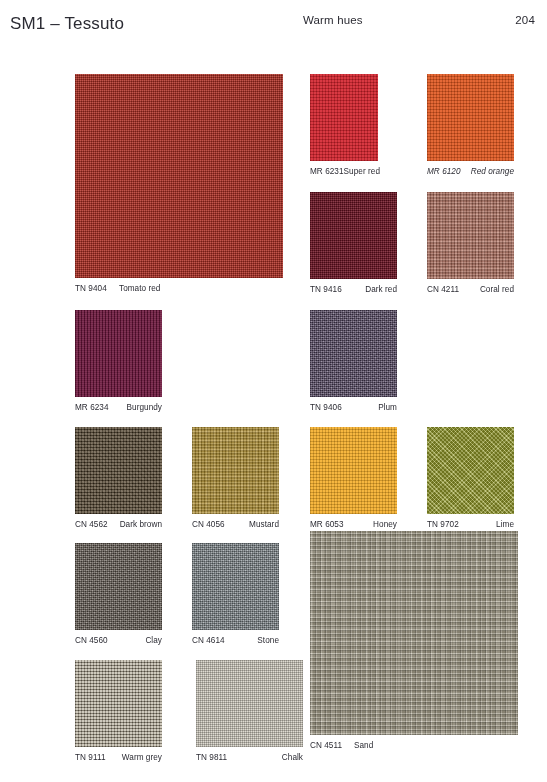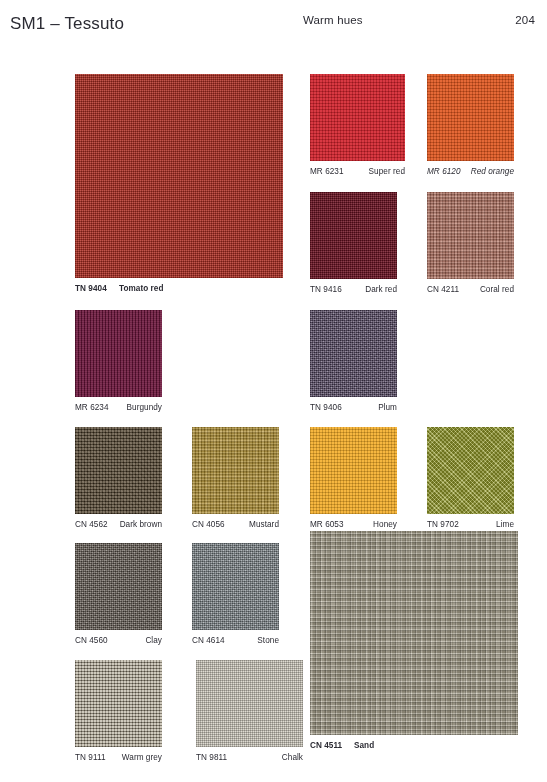--- a/index.html
+++ b/index.html
@@ -80,21 +80,20 @@
     display: flex;
     justify-content: space-between;
     align-items: baseline;
     font-size: 8.2px;
     letter-spacing: 0.05px;
     color: #2b2b33;
     white-space: nowrap;
   }
   .swatch-cell.wide .swatch-label {
     font-size: 8.2px;
-    font-weight: bold;
   }
   .lbl-code { text-align: left; }
   .lbl-name { text-align: right; }
   
   .swatch-cell.wide .swatch-label {
     justify-content: flex-start;
   }
   .swatch-cell.wide .lbl-code { width: 44px; }
   .swatch-cell.wide .lbl-name { width: auto; }
 
@@ -171,21 +170,21 @@
 </div>
 
 <div class="swatch-grid" id="swatch-grid">
     <div class="swatch-cell wide" style="left: 75px; top: 74px; width: 208px; height: 204px;">
       <div class="swatch-tile tex-weave" style="background-color: rgb(181, 46, 34);"></div>
       <div class="swatch-label">
         <span class="lbl-code">TN 9404</span>
         <span class="lbl-name">Tomato red</span>
       </div>
     </div>
-    <div class="swatch-cell" style="left: 310px; top: 74px; width: 95px; height: 87px;">
+    <div class="swatch-cell" style="left: 310px; top: 74px; width: 68px; height: 87px;">
       <div class="swatch-tile tex-grid" style="background-color: rgb(212, 32, 42);"></div>
       <div class="swatch-label">
         <span class="lbl-code">MR 6231</span>
         <span class="lbl-name">Super red</span>
       </div>
     </div>
     <div class="swatch-cell" style="left: 427px; top: 74px; width: 87px; height: 87px; font-style: italic;">
       <div class="swatch-tile tex-grid" style="background-color: rgb(226, 86, 29);"></div>
       <div class="swatch-label">
         <span class="lbl-code">MR 6120</span>

